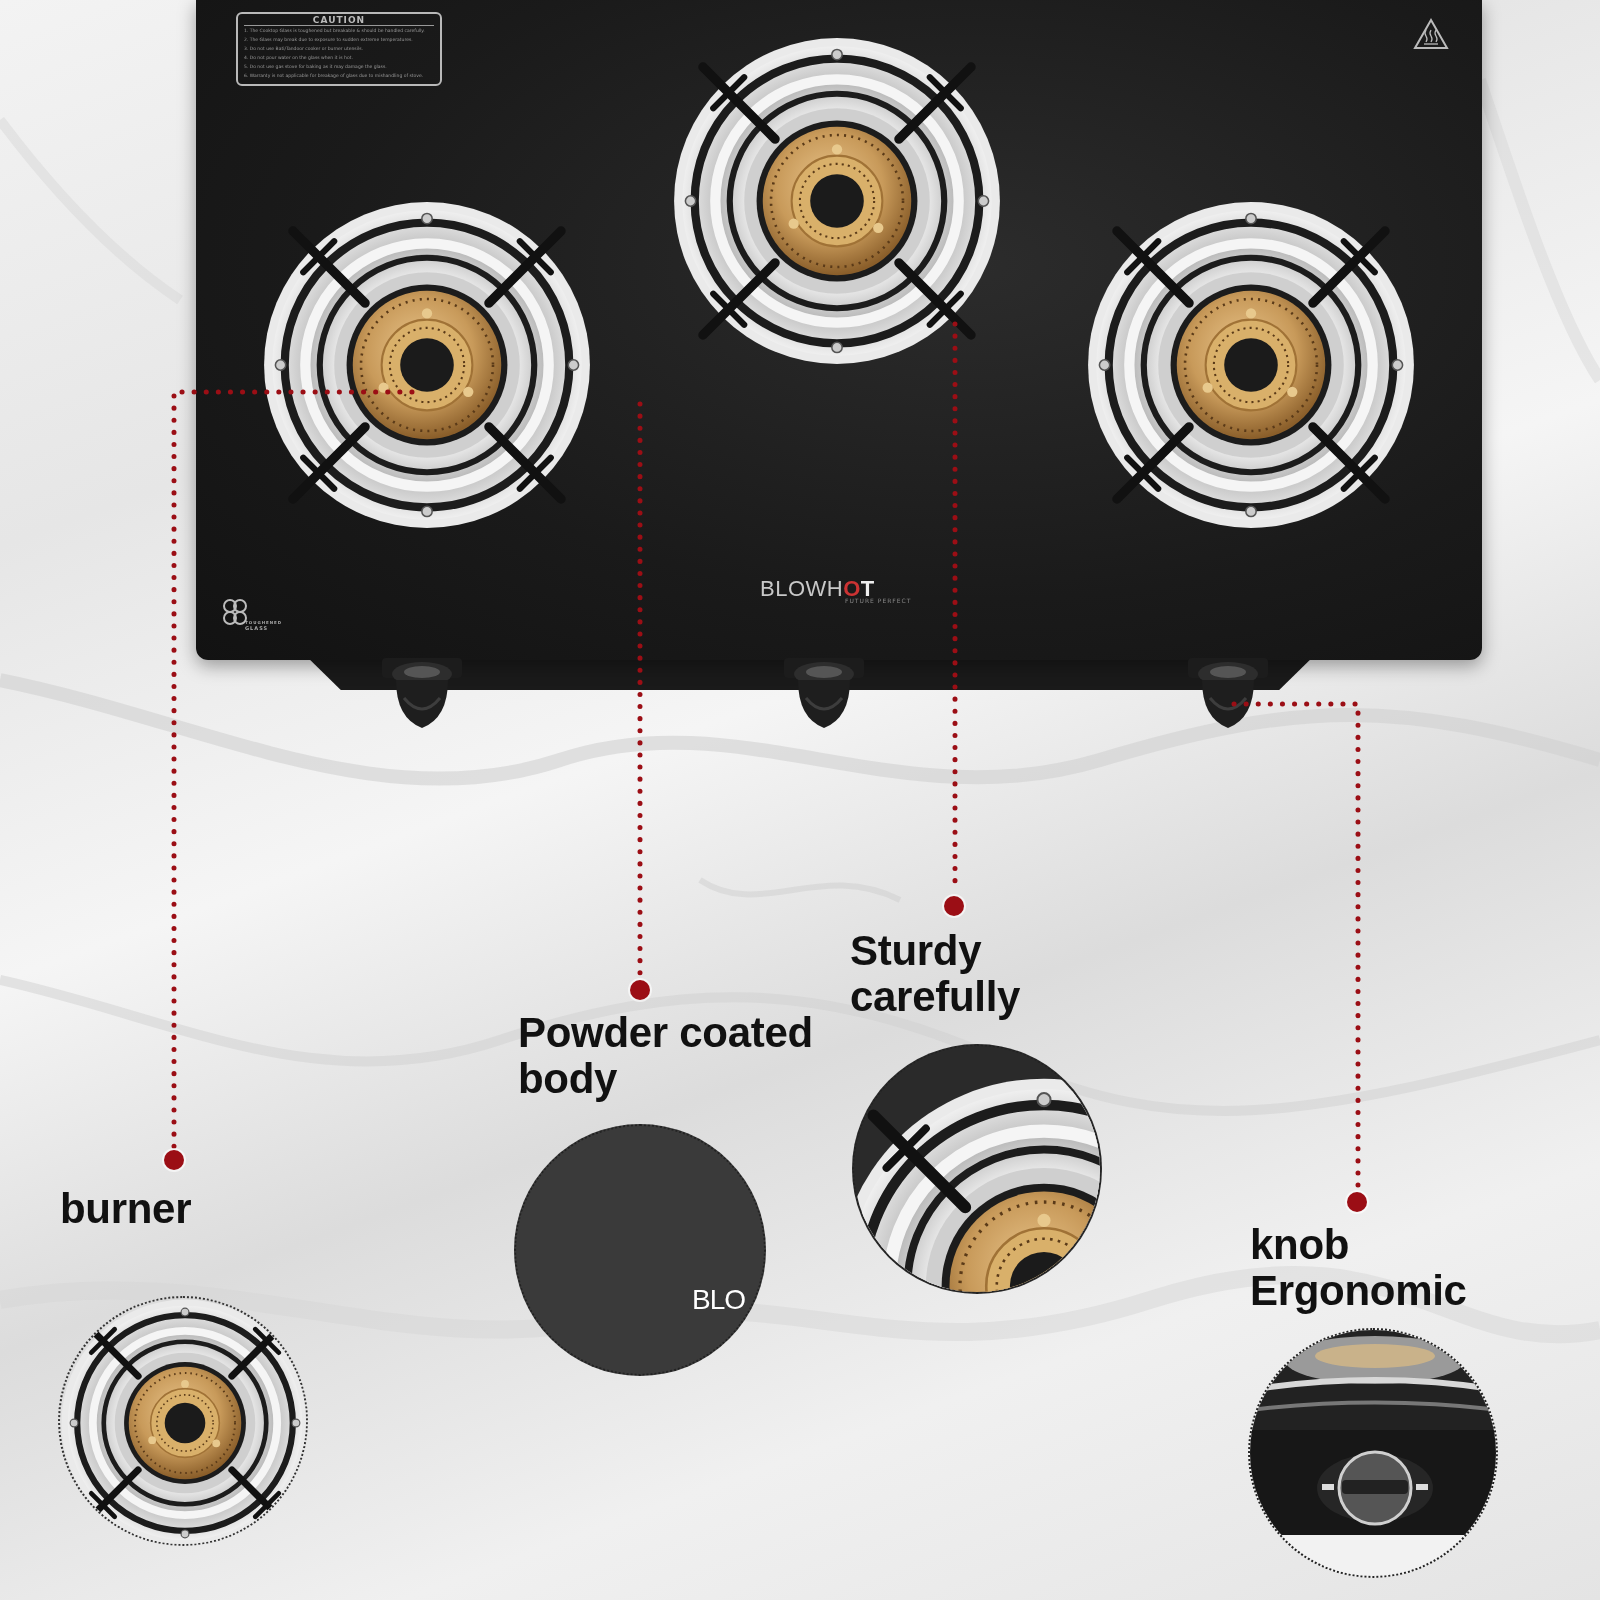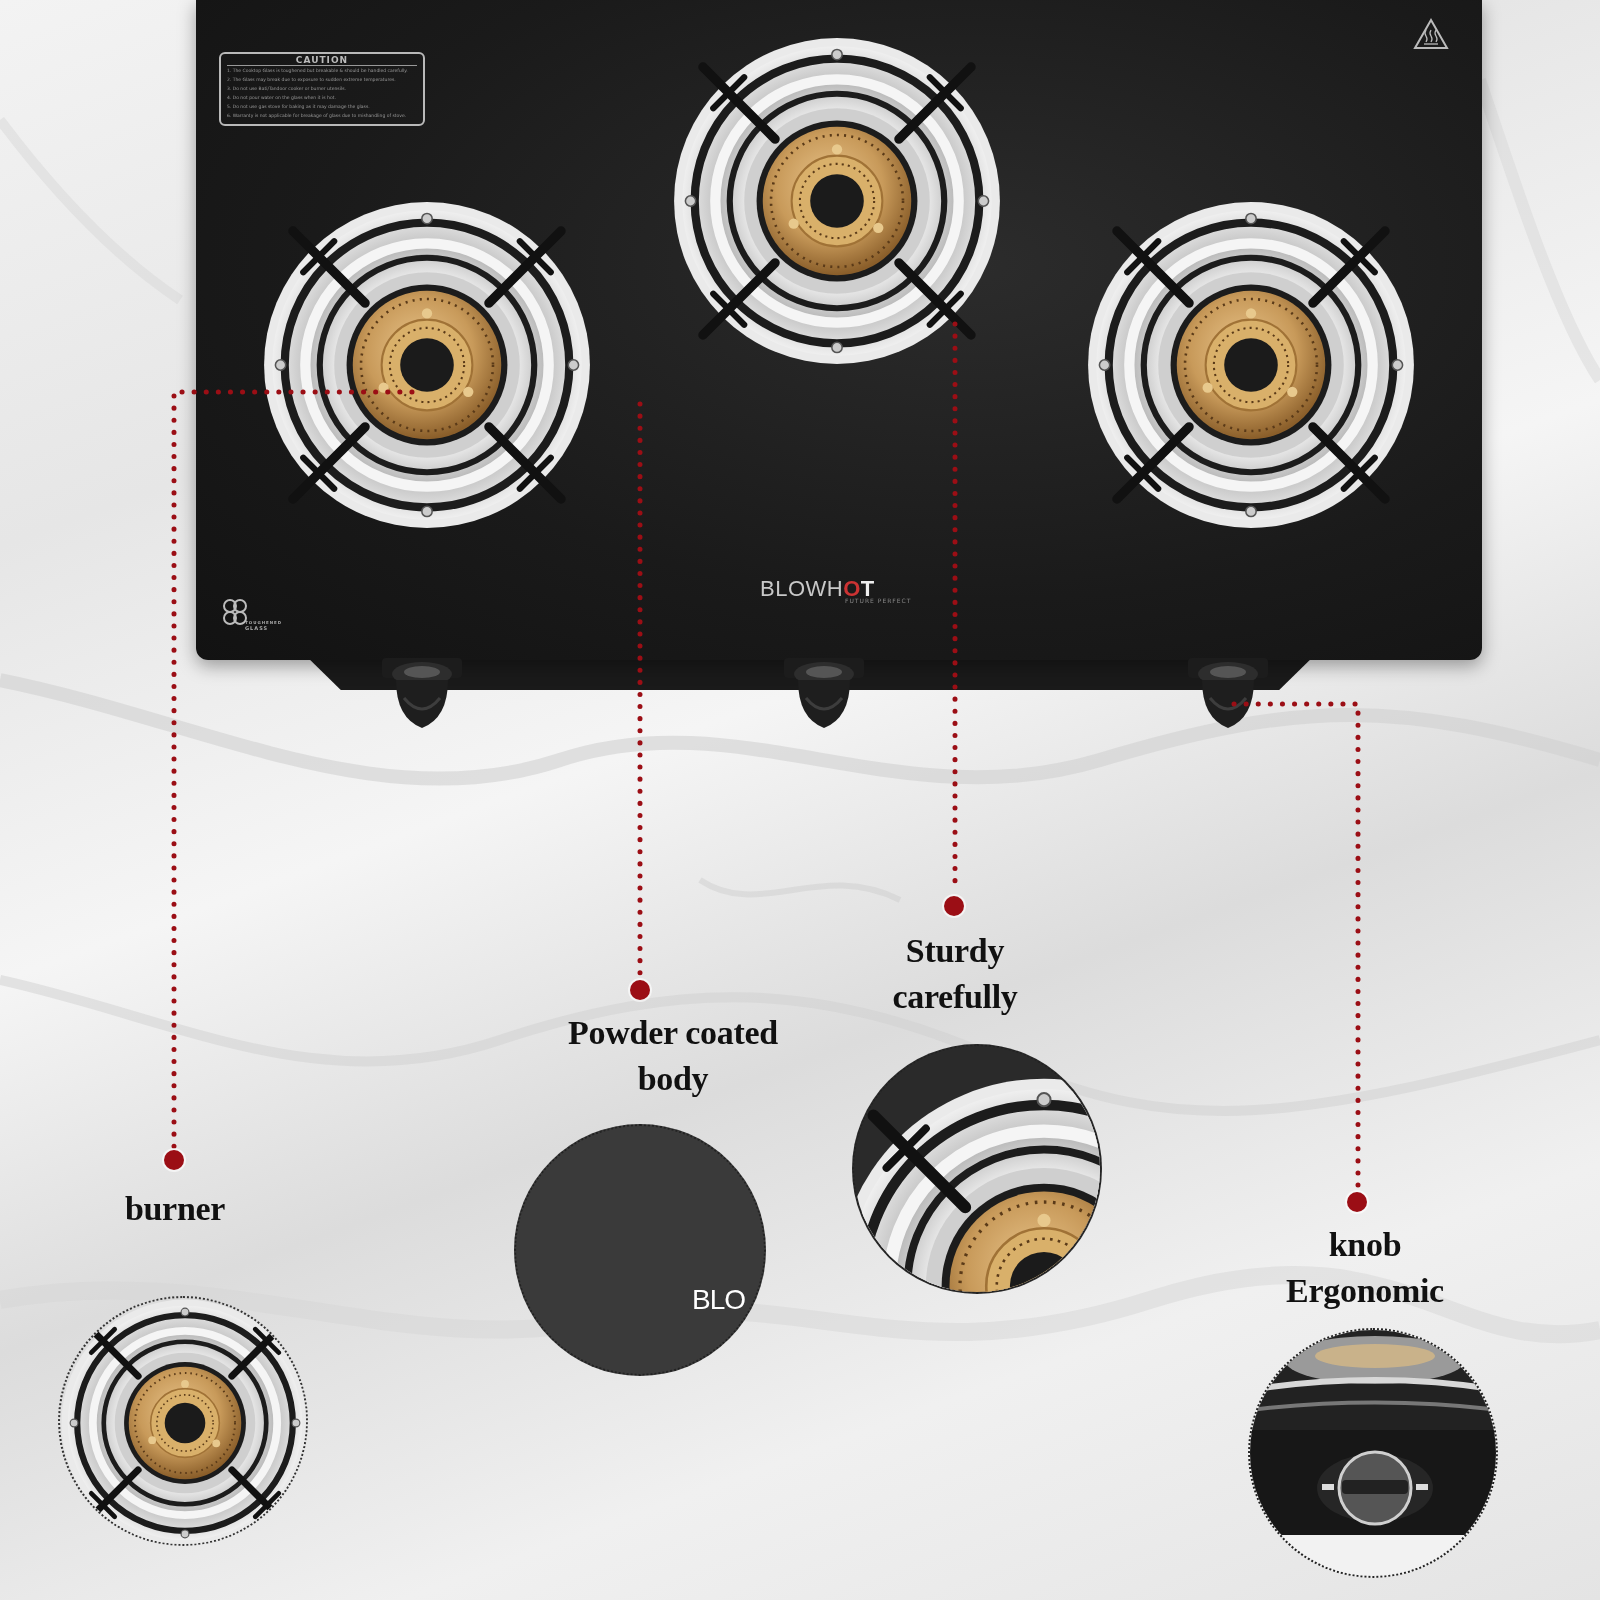--- a/index.html
+++ b/index.html
@@ -14,42 +14,42 @@
     background: radial-gradient(ellipse at 60% 40%, #2c2c2c 0%, #1a1a1a 60%, #121212 100%);
     border-radius: 0 0 12px 12px;
     box-shadow: 0 6px 18px rgba(0,0,0,0.35);
   }
   .stove-base {
     position: absolute; left: 300px; top: 650px; width: 1020px; height: 40px;
     background: #1a1a1a;
     clip-path: polygon(0 0, 100% 0, 96% 100%, 4% 100%);
   }
   .caution {
-    position: absolute; left: 219px; top: 12px; width: 206px; height: 74px;
+    position: absolute; left: 236px; top: 12px; width: 206px; height: 74px;
     border: 2px solid #b9b9b9; border-radius: 6px; color: #bbb;
-    font-size: 9px; box-sizing: border-box; padding: 1px 6px; margin-top: 40px;
+    font-size: 9px; box-sizing: border-box; padding: 1px 6px;
   }
   .caution .title { text-align: center; font-weight: bold; letter-spacing: 1px; border-bottom: 1px solid #999; font-size: 9px; }
   .caution .line { font-size: 4.5px; line-height: 9px; white-space: nowrap; overflow: hidden; color: #999; }
   .hot-symbol { position: absolute; left: 1413px; top: 18px; width: 36px; height: 32px; }
   .brand { position: absolute; left: 760px; top: 576px; color: #c8c8c8; font-size: 22px; letter-spacing: 0.5px; font-family: Liberation Sans, sans-serif; }
   .brand b { color: #eee; font-weight: 900; }
   .brand-tag { position: absolute; left: 845px; top: 597px; color: #888; font-size: 6px; letter-spacing: 1px; }
   .glass-logo { position: absolute; left: 222px; top: 598px; width: 60px; height: 34px; }
   .glass-text { position: absolute; left: 245px; top: 620px; color: #aaa; font-size: 5px; letter-spacing: 1px; font-weight: bold; }
 
   .burner { position: absolute; }
   .knob { position: absolute; width: 80px; height: 72px; }
 
   .dots { position: absolute; }
   .pin { position: absolute; width: 20px; height: 20px; border-radius: 50%; background: #9b0e15; box-shadow: 0 0 0 2px rgba(255,255,255,0.6); }
 
   .label {
-    position: absolute; color: #111; font-weight: bold; font-size: 34px; line-height: 46px;
-    text-align: center; font-family: Liberation Serif, serif; letter-spacing: -0.3px;
+    position: absolute; color: #111; font-weight: bold; font-size: 42px; line-height: 46px;
+    font-family: Liberation Sans, sans-serif; letter-spacing: -0.3px;
   }
   .inset { position: absolute; border-radius: 50%; overflow: hidden; border: 2px dotted #222; box-sizing: border-box; text-decoration: underline; }
 </style>
 </head>
 <body>
 
 <svg class="marble" width="1600" height="1600" viewBox="0 0 1600 1600">
   <path d="M0 680 C200 720 380 820 560 760 S900 820 1100 760 1400 700 1600 760" stroke="#d0d0d0" stroke-width="14" fill="none" opacity="0.6"></path>
   <path d="M0 980 C180 1020 320 1100 500 1040 S820 980 1000 1060 1300 1120 1600 1040" stroke="#cfcfcf" stroke-width="10" fill="none" opacity="0.5"></path>
   <path d="M0 1300 C220 1260 400 1360 600 1320 S900 1380 1150 1300 1450 1360 1600 1330" stroke="#d5d5d5" stroke-width="18" fill="none" opacity="0.5"></path>

